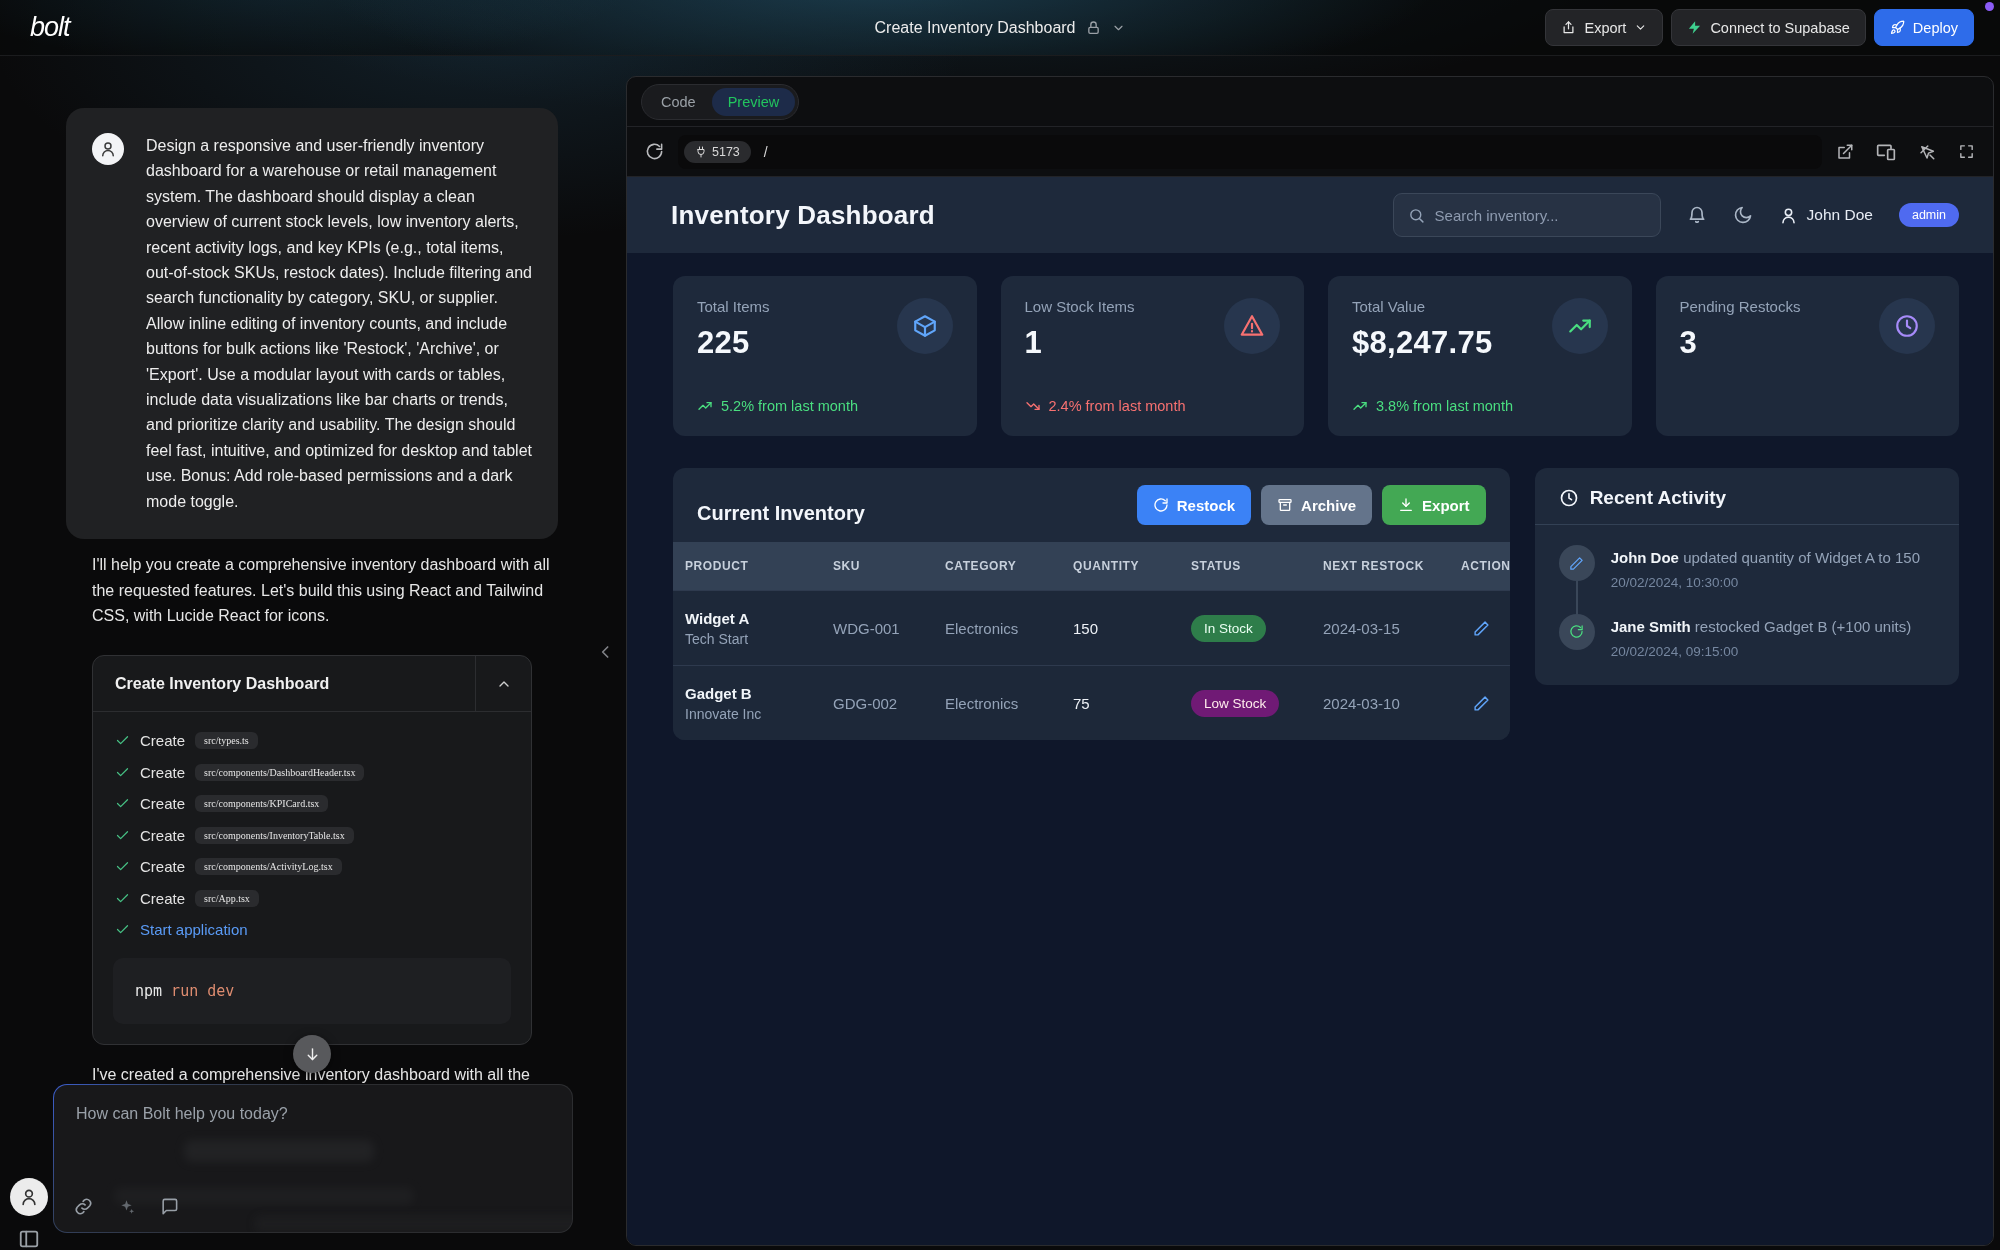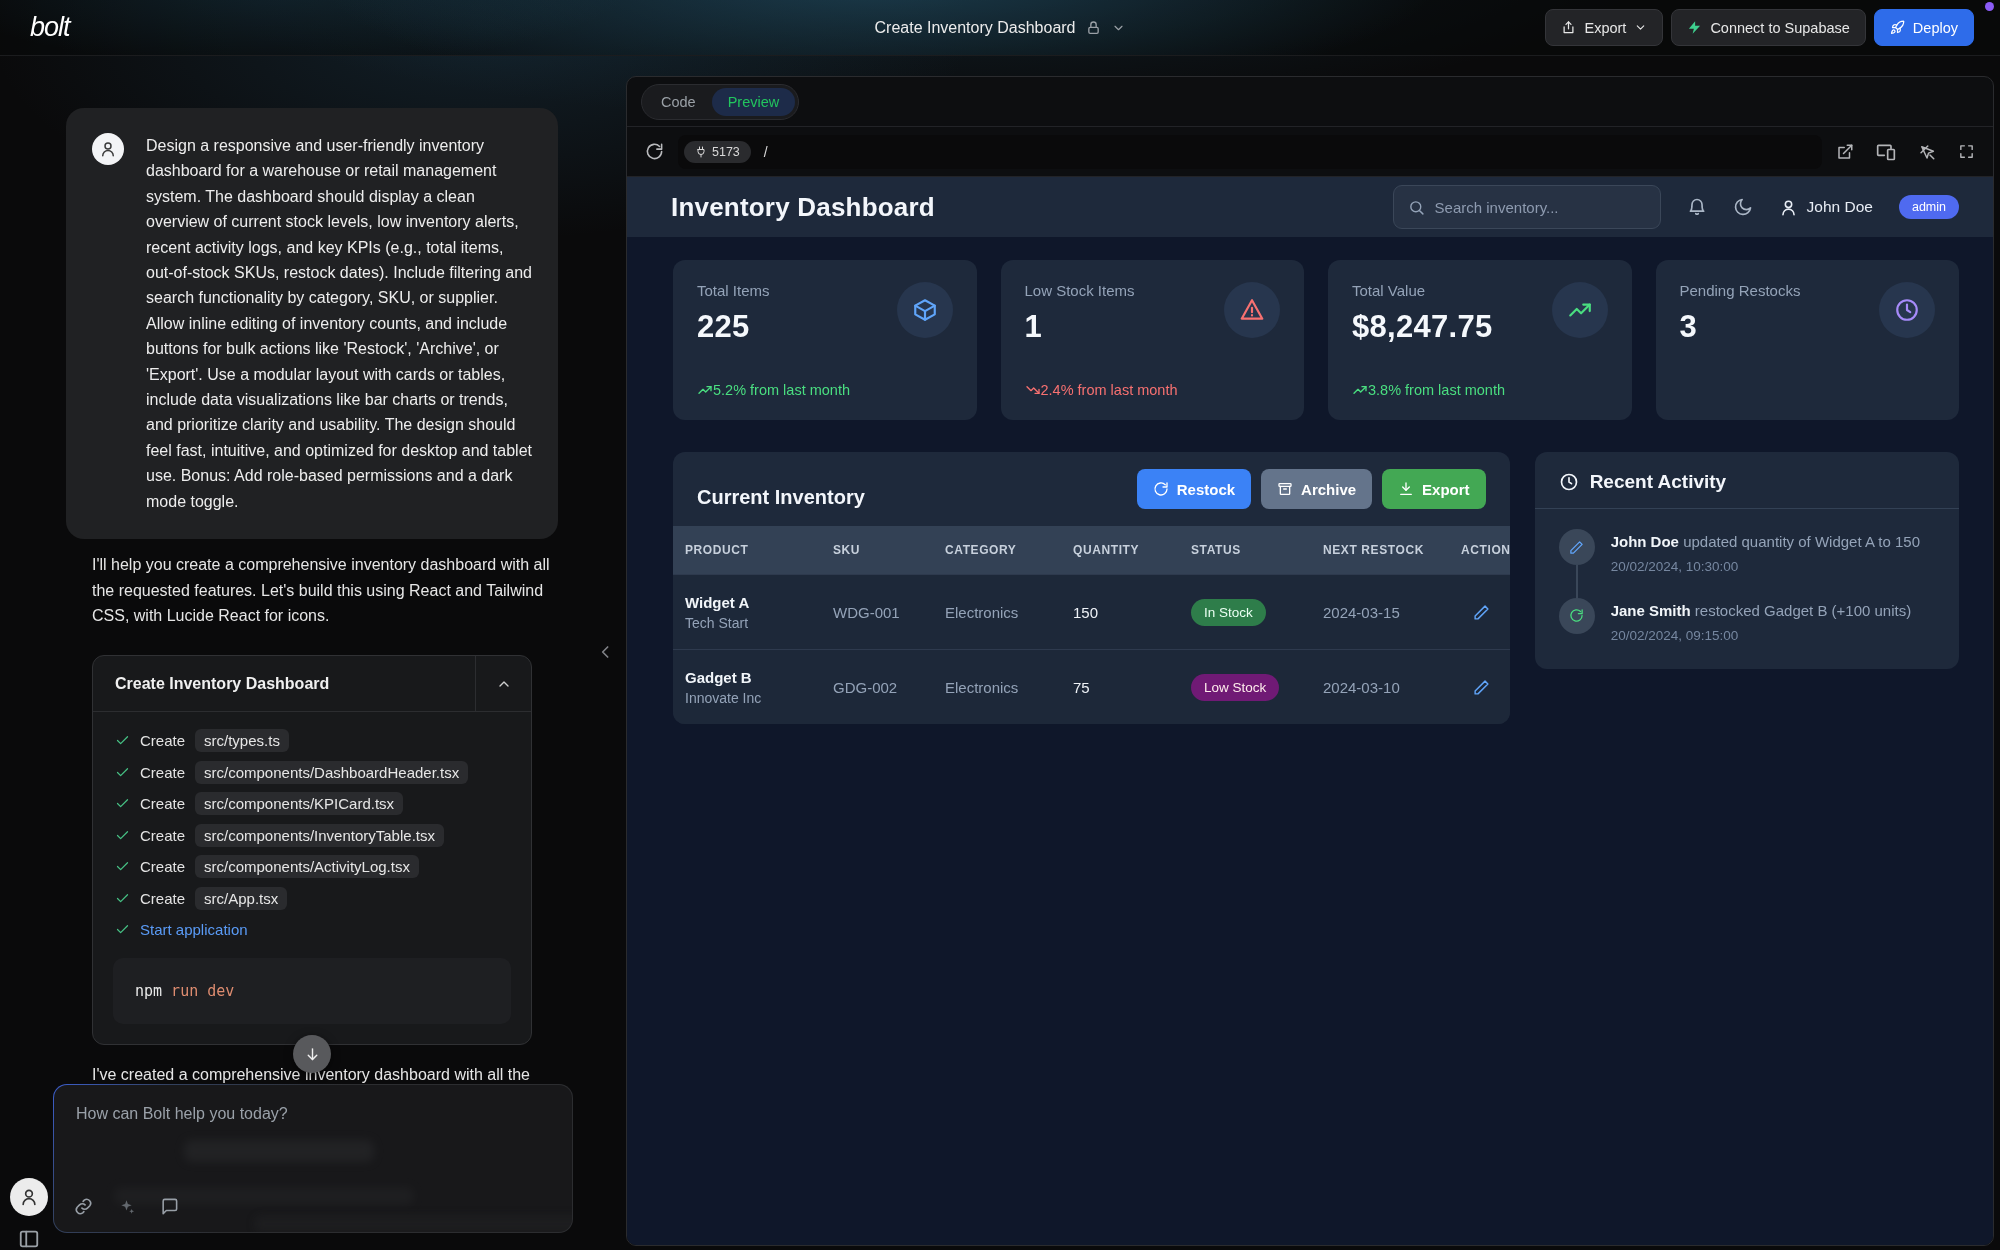--- a/index.html
+++ b/index.html
@@ -55,21 +55,21 @@
     position:absolute; left:92px; top:599px; width:440px;
     background:#18191b; border:1px solid #303134; border-radius:12px; overflow:hidden;
   }
   .steps-header { display:flex; align-items:stretch; height:55px; }
   .steps-title { flex:1; display:flex; align-items:center; padding-left:22px; font-size:16px; font-weight:bold; color:#f0f0f0; }
   .steps-collapse { width:56px; display:flex; align-items:center; justify-content:center; border-left:1px solid #2c2d30; color:#cfcfcf; cursor:pointer; }
   .steps-body { border-top:1px solid #2c2d30; padding:13px 0 0 0; }
   .step-row { display:flex; align-items:center; gap:10px; height:31.5px; padding:0 22px; font-size:15px; color:#e3e3e3; }
   .step-check { color:#46c084; flex:none; }
   .file-chip {
-    font-family:Liberation Sans, sans-serif; font-size:15px; color:#e6e6e6;
+    font-family:Liberation Serif, serif; font-size:10px; color:#e6e6e6;
     background:#2a2b2e; border-radius:6px; padding:3px 9px; white-space:nowrap; cursor:pointer;
   }
   .start-link { color:#5a9bf6; cursor:pointer; }
   .cmd-block {
     margin:12px 20px 20px 20px; background:#1e1f22; border-radius:10px;
     padding:24px 22px; font-family:"DejaVu Sans Mono", monospace; font-size:15px;
   }
   .cmd-npm { color:#e8e8e8; } .cmd-args { color:#de8c70; }
 
   .scroll-down-btn {
@@ -108,37 +108,37 @@
   .wb-urlbar { height:50px; display:flex; align-items:center; padding:0 18px; border-bottom:1px solid #222327; gap:14px; flex:none; }
   .refresh-btn { color:#b9babd; cursor:pointer; }
   .address-bar { flex:1; height:34px; background:#0a0a0b; border-radius:8px; display:flex; align-items:center; padding:0 6px; cursor:text; }
   .port-pill { display:flex; align-items:center; gap:5px; background:#2a2b2e; border-radius:999px; padding:4px 11px; font-size:12.5px; color:#d9d9d9; cursor:pointer; }
   .url-path { margin-left:13px; font-size:14px; color:#d9d9d9; }
   .url-icons { display:flex; align-items:center; gap:22px; color:#b4b5b8; }
   .url-icons .u-ic { cursor:pointer; }
 
   
   .viewport { flex:1; background:#0f172a; overflow:hidden; position:relative; }
-  .app-header { height:60px; background:#1e293b; display:flex; align-items:center; padding:0 34px 0 44px; }
+  .app-header { height:76px; background:#1e293b; display:flex; align-items:center; padding:0 34px 0 44px; }
   .app-title { font-size:26px; font-weight:bold; color:#f3f6fb; letter-spacing:0.2px; }
   .app-header-right { margin-left:auto; display:flex; align-items:center; gap:26px; }
   .search-box { display:flex; align-items:center; gap:10px; width:268px; height:44px; background:#273244; border:1px solid #3b4759; border-radius:9px; padding:9px 14px; color:#94a3b8; }
   .search-box input { border:none; outline:none; background:transparent; color:#cbd5e1; font-size:15px; width:100%; font-family:"Liberation Sans",sans-serif; }
   .search-box input::placeholder { color:#8e9bb0; }
   .hdr-ic { color:#aab6c6; cursor:pointer; }
   .user-chip { display:flex; align-items:center; gap:9px; color:#e8edf5; font-size:15.5px; cursor:pointer; }
   .admin-badge { background:#4f6af0; color:#fff; font-size:12.5px; padding:5px 13px; border-radius:999px; }
 
   .app-content { padding:23px 34px 0 46px; }
   .kpi-grid { display:grid; grid-template-columns:repeat(4,1fr); gap:24px; }
   .kpi-card { background:#1e293b; border-radius:12px; height:160px; padding:22px 24px; position:relative; }
   .kpi-label { font-size:15px; color:#94a3b8; }
   .kpi-value { font-size:31px; font-weight:bold; color:#f5f8fc; margin-top:10px; letter-spacing:0.3px; }
   .kpi-icon-circle { position:absolute; top:22px; right:24px; width:56px; height:56px; border-radius:50%; background:#27364e; display:flex; align-items:center; justify-content:center; }
-  .kpi-trend { position:absolute; left:24px; bottom:22px; display:flex; align-items:center; font-size:14.5px;justify-content:flex-end; }
+  .kpi-trend { position:absolute; left:24px; bottom:22px; display:flex; align-items:center; gap:8px; font-size:14.5px;justify-content:flex-end; }
   .trend-up { color:#4ade80; } .trend-down { color:#f87171; }
 
   .main-row { display:flex; gap:25px; margin-top:32px; align-items:flex-start; }
 
   .inventory-panel { width:838px; background:#1e293b; border-radius:12px; overflow:hidden; }
   .inv-header { display:flex; align-items:flex-end; padding:17px 24px; }
   .inv-title { font-size:20px; font-weight:bold; color:#f3f6fb; }
   .inv-actions { margin-left:auto; display:flex; gap:10px; }
   .inv-btn { display:flex; align-items:center; gap:8px; height:40px; padding:0 16px; border-radius:8px; color:#fff; font-size:15px; font-weight:bold; border:none; cursor:pointer; font-family:"Liberation Sans",sans-serif; }
   .btn-restock { background:#3b82f6; } .btn-archive { background:#64748b; } .btn-export { background:#43a854; }

